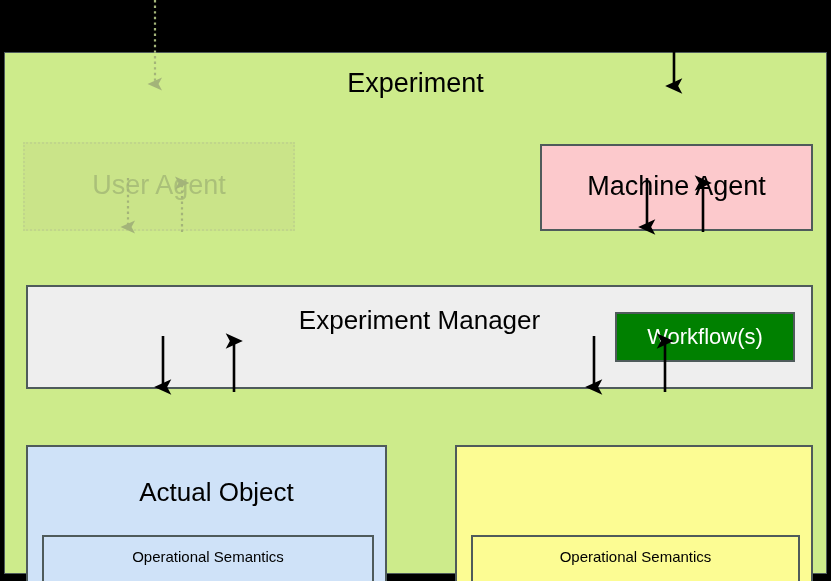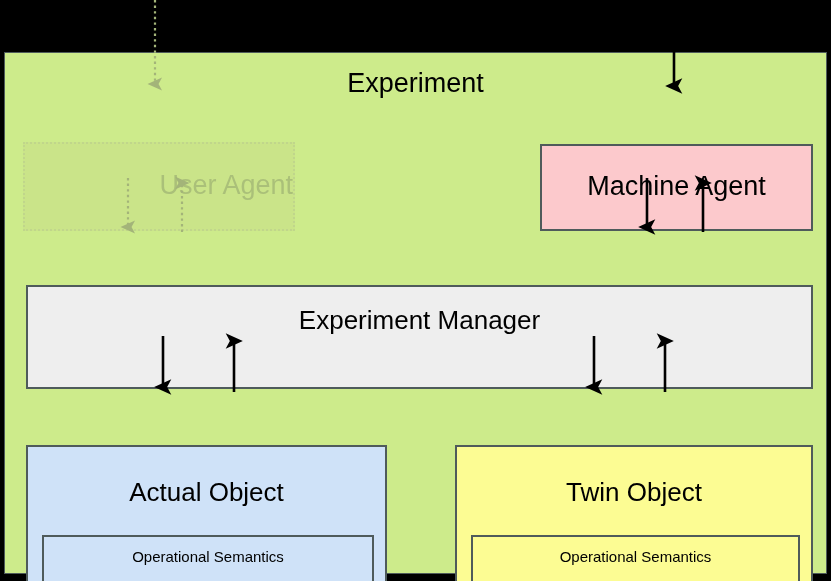--- a/index.html
+++ b/index.html
@@ -61,21 +61,20 @@
     height: 89px;
     box-sizing: border-box;
     border: 2px dotted #b7c58b;
     background: #c9e088;
     opacity: 0.55;
   }
   .user-agent .boxlabel {
     top: 26px;
     font-size: 27px;
     color: #8f9e6b;
-    text-align: right;
   }
 
   
   .machine-agent {
     position: absolute;
     left: 535px;
     top: 91px;
     width: 273px;
     height: 87px;
     box-sizing: border-box;
@@ -128,20 +127,21 @@
     top: 392px;
     width: 361px;
     height: 164px;
     box-sizing: border-box;
     border: 2px solid #4f5b5b;
     background: #cfe2f8;
   }
   .actual-object .boxlabel.title {
     top: 30px;
     font-size: 26px;
+    margin-left: 10px;
   }
 
   
   .twin-object {
     position: absolute;
     left: 450px;
     top: 392px;
     width: 358px;
     height: 164px;
     box-sizing: border-box;
@@ -196,30 +196,32 @@
     <div class="machine-agent">
       <div class="boxlabel">Machine Agent</div>
     </div>
 
     <div class="exp-manager">
       <div class="boxlabel">
         <div>Experiment Manager</div>
       </div>
     </div>
 
+    <div class="workflow-box">
+      <div class="boxlabel">Workflow(s)</div>
+    </div>
 
     <div class="actual-object">
       <div class="boxlabel title">Actual Object</div>
       <div class="opsem">
         <div class="boxlabel">Operational Semantics</div>
       </div>
     </div>
 
     <div class="twin-object">
-      <div class="boxlabel title">Twin Object</div>
       <div class="opsem">
         <div class="boxlabel">Operational Semantics</div>
       </div>
     </div>
   </div>
 
   <svg id="arrows" viewBox="0 0 831 581">
     <defs>
       <marker id="ah-solid" markerWidth="10" markerHeight="10" refX="3.2" refY="3.6" orient="auto" markerUnits="strokeWidth">
         <path d="M0.2,0.4 L3.2,7.0 L6.2,0.4 L3.2,2.0 Z" fill="#000000"></path>

